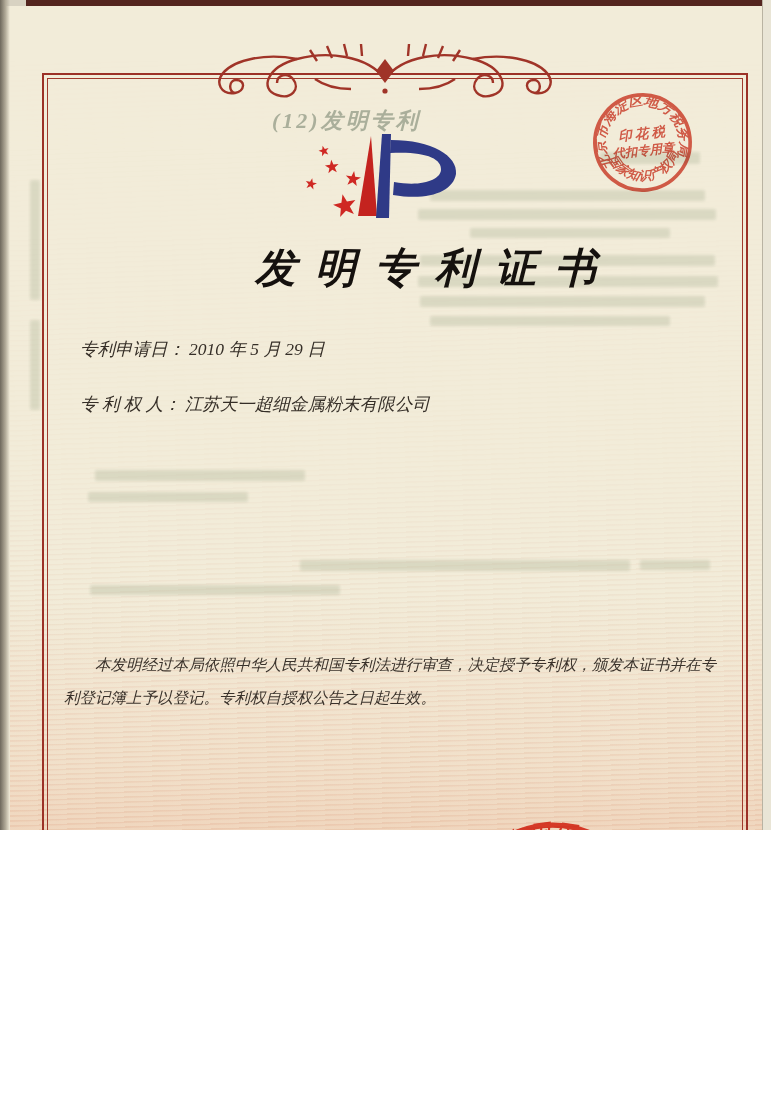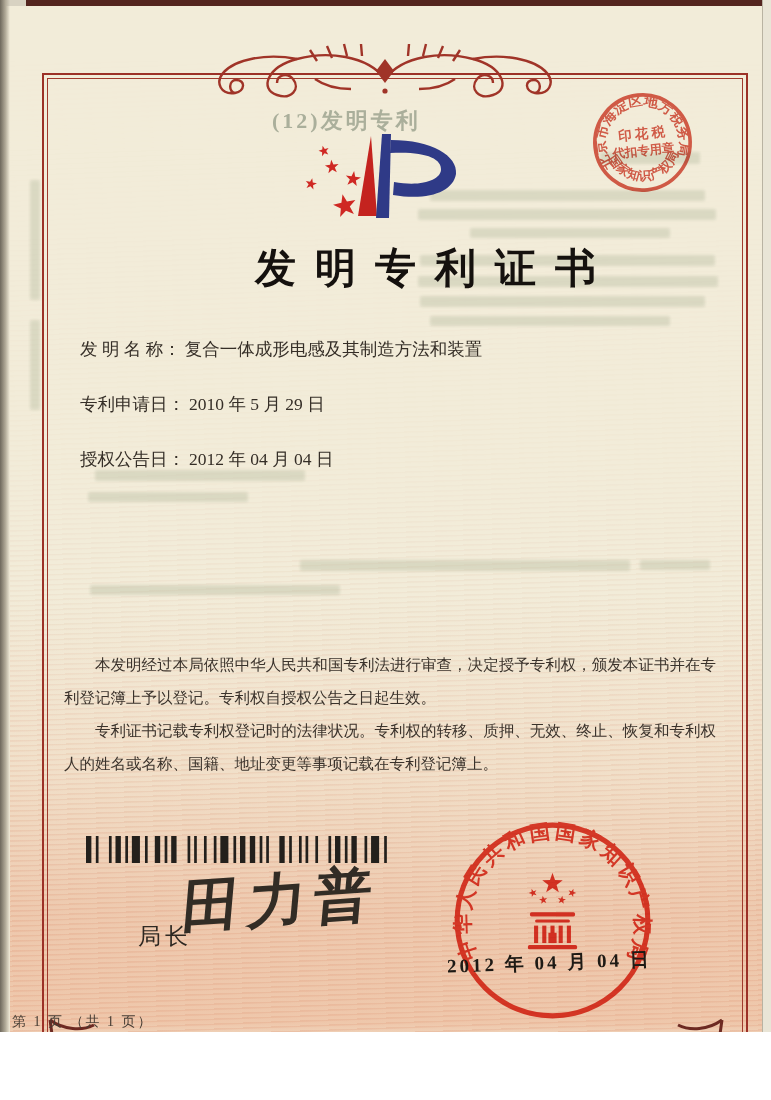--- a/index.html
+++ b/index.html
@@ -1,17 +1,17 @@
 <!DOCTYPE html>
 <html><head>
 <meta charset="utf-8">
 <style>
   html,body{margin:0;padding:0;width:771px;height:1100px;overflow:hidden;
     font-family:"Liberation Serif","DejaVu Serif",serif;}
-  .stage{position:relative;width:771px;height:1032px;background:#f2ecd9;overflow:hidden;}
+  .stage{position:relative;width:771px;height:830px;background:#f2ecd9;overflow:hidden;font-style:italic;}
   .abs{position:absolute;}
   
   .edge-left{left:0;top:0;width:10px;height:1100px;
     background:linear-gradient(to right,#6e685c,#b2ab99 55%,rgba(178,171,153,0));}
   .edge-top{left:24px;top:0;width:747px;height:6px;background:#54251f;}
   .edge-top-light{left:0;top:0;width:26px;height:6px;background:#d8d2c2;}
   .edge-right{left:762px;top:0;width:9px;height:1100px;background:#e9e5d6;border-left:1px solid #b9b3a2;}
   
   .wave-pattern{left:10px;top:10px;width:752px;height:1080px;
     background:repeating-linear-gradient(178deg,rgba(201,98,66,.16) 0 1px,rgba(246,222,200,.10) 2px,rgba(0,0,0,0) 3px,rgba(0,0,0,0) 5px);
@@ -140,33 +140,29 @@
     <use href="#star5" fill="#cf2823" transform="translate(34,23) scale(0.55) rotate(-15)"></use>
     <polygon points="81,8 87,88 68,88" fill="#c4231f"></polygon>
     <polygon points="92,6 101,6 99,90 86,90" fill="#2f3a87"></polygon>
     <path d="M101,12 C142,12 168,28 166,46 C163,64 138,73 103,67 L104,54 C132,59 150,52 151,42 C152,30 134,23 100,25 Z" fill="#2f3a87"></path>
   </svg>
 
   <div class="abs title">发明专利证书</div>
 
   <div class="abs fields">
     <div class="field-row">
-      <span class="field-label">发 明 名 称：</span><span>复合一体成形电感及其制造方法和装置</span>
-    </div>
-    <div class="field-row">
       <span class="field-label">专利申请日：</span><span>2010 年 5 月 29 日</span>
     </div>
     <div class="field-row">
-      <span class="field-label">授权公告日：</span><span>2012 年 04 月 04 日</span>
+      <span class="field-label">专 利 权 人：</span><span>江苏天一超细金属粉末有限公司</span>
     </div>
   </div>
 
   <div class="abs paras">
     <p>本发明经过本局依照中华人民共和国专利法进行审查，决定授予专利权，颁发本证书并在专利登记簿上予以登记。专利权自授权公告之日起生效。</p>
-    <p>专利证书记载专利权登记时的法律状况。专利权的转移、质押、无效、终止、恢复和专利权人的姓名或名称、国籍、地址变更等事项记载在专利登记簿上。</p>
   </div>
 
   <div class="abs barcode"><svg width="308" height="27">
         <rect x="0.00" y="0" width="5.37" height="27" fill="#23201c"></rect>
         <rect x="9.83" y="0" width="2.69" height="27" fill="#23201c"></rect>
         <rect x="22.94" y="0" width="2.69" height="27" fill="#23201c"></rect>
         <rect x="29.49" y="0" width="5.37" height="27" fill="#23201c"></rect>
         <rect x="39.32" y="0" width="2.69" height="27" fill="#23201c"></rect>
         <rect x="45.87" y="0" width="8.06" height="27" fill="#23201c"></rect>
         <rect x="58.98" y="0" width="2.69" height="27" fill="#23201c"></rect>

